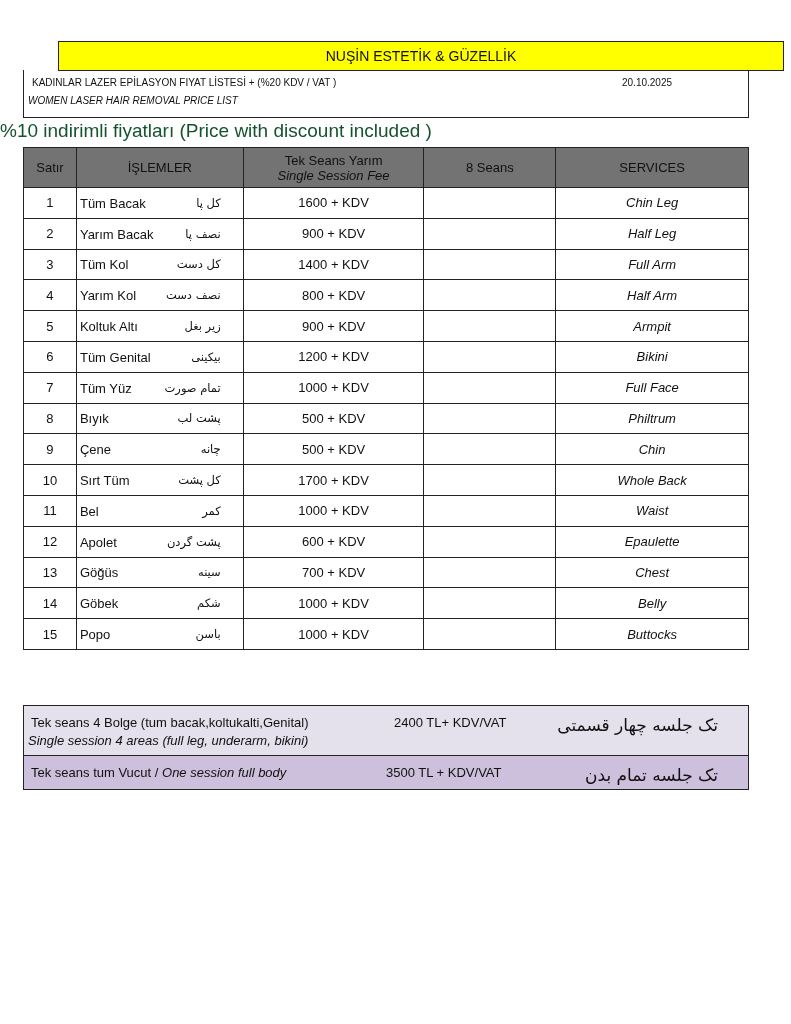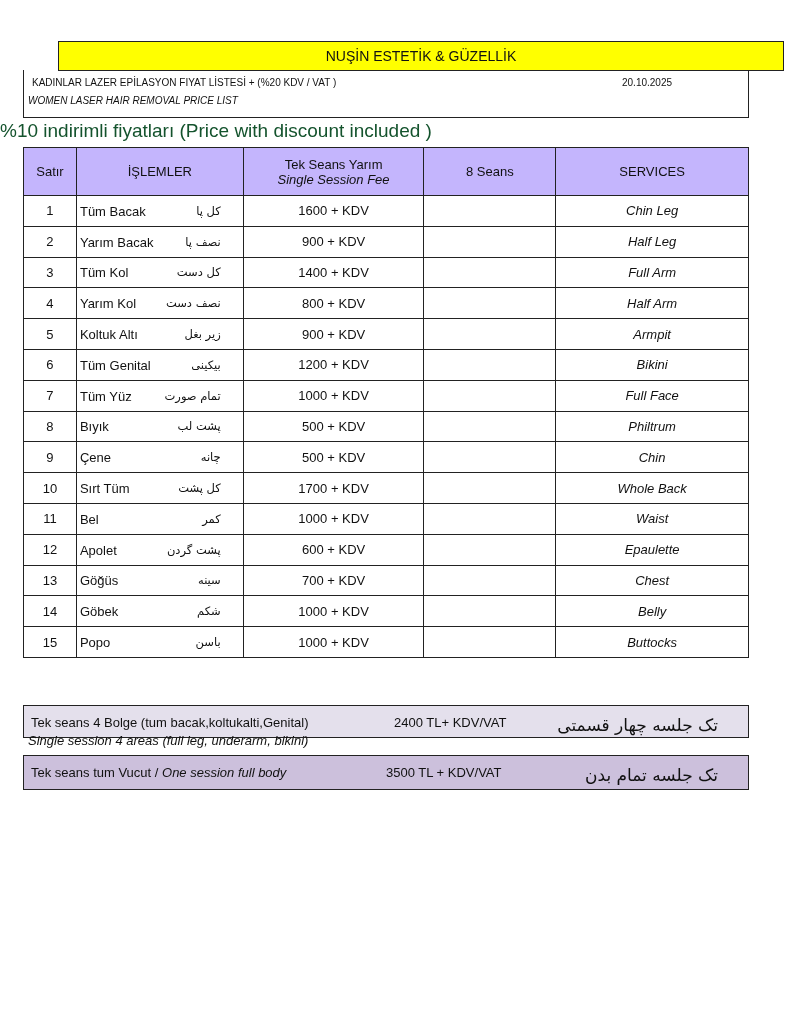--- a/index.html
+++ b/index.html
@@ -6,29 +6,29 @@
   body { width:791px; height:1024px; position:relative; font-family:"Liberation Sans", sans-serif; color:#111; overflow:hidden; }
   .abs { position:absolute; box-sizing:border-box; }
   #title-box { left:23px; top:41px; width:726px; height:30px; background:#ffff00; border:1.5px solid #222; display:flex; align-items:center; justify-content:center; font-size:14px;margin-left:35px; }
   #sub-box { left:23px; top:70px; width:726px; height:48px; border:1.5px solid #222; border-top:none; font-size:10px; }
   #sub-line1 { position:absolute; left:8px; top:7px; }
   #sub-line2 { position:absolute; left:4px; top:25px; font-style:italic; }
   #sub-date { position:absolute; left:598px; top:7px; }
   #discount { left:0; top:120px; width:630px; text-align:left; color:#14532d; font-size:19px; }
   table.main { position:absolute; left:23px; top:147px; border-collapse:collapse; width:726px; font-size:13px; }
   table.main td, table.main th { border:1.5px solid #222; padding:0; box-sizing:border-box; }
-  table.main th { background:#c4b5fd; height:48px; font-weight:normal; text-align:center; }
+  table.main th { background:#737373; height:40px; font-weight:normal; text-align:center; }
   table.main th .it { font-style:italic; }
   table.main td { height:30.8px; text-align:center; }
   td.op { text-align:left; position:relative; }
   td.op .tr { position:absolute; left:3px; top:50%; transform:translateY(-50%); }
   td.op .fa { position:absolute; right:22px; top:50%; transform:translateY(-50%); direction:rtl; font-family:"DejaVu Sans", sans-serif; font-size:11.5px; }
   td.svc { font-style:italic; }
   .pkg { left:23px; width:726px; border:1.5px solid #222; font-size:13px; }
-  #pkg1 { top:705px; height:33px; background:#e4e0ec; }
+  #pkg1 { top:705px; height:51px; background:#e4e0ec; }
   #pkg2 { top:755px; height:35px; background:#ccc0dc;text-align:center; }
   .pkg .l1 { position:absolute; left:7px; top:9px; }
   .pkg .l2 { position:absolute; left:4px; top:27px; font-style:italic; }
   .pkg .pr { position:absolute; left:370px; top:9px; }
   .pkg .fa { position:absolute; right:30px; top:9px; direction:rtl; font-family:"DejaVu Sans", sans-serif; font-size:17px; }
   #pkg2 .l1, #pkg2 .pr, #pkg2 .fa { top:9px; }
   #pkg2 .pr { left:362px; }
 </style>
 </head>
 <body>

